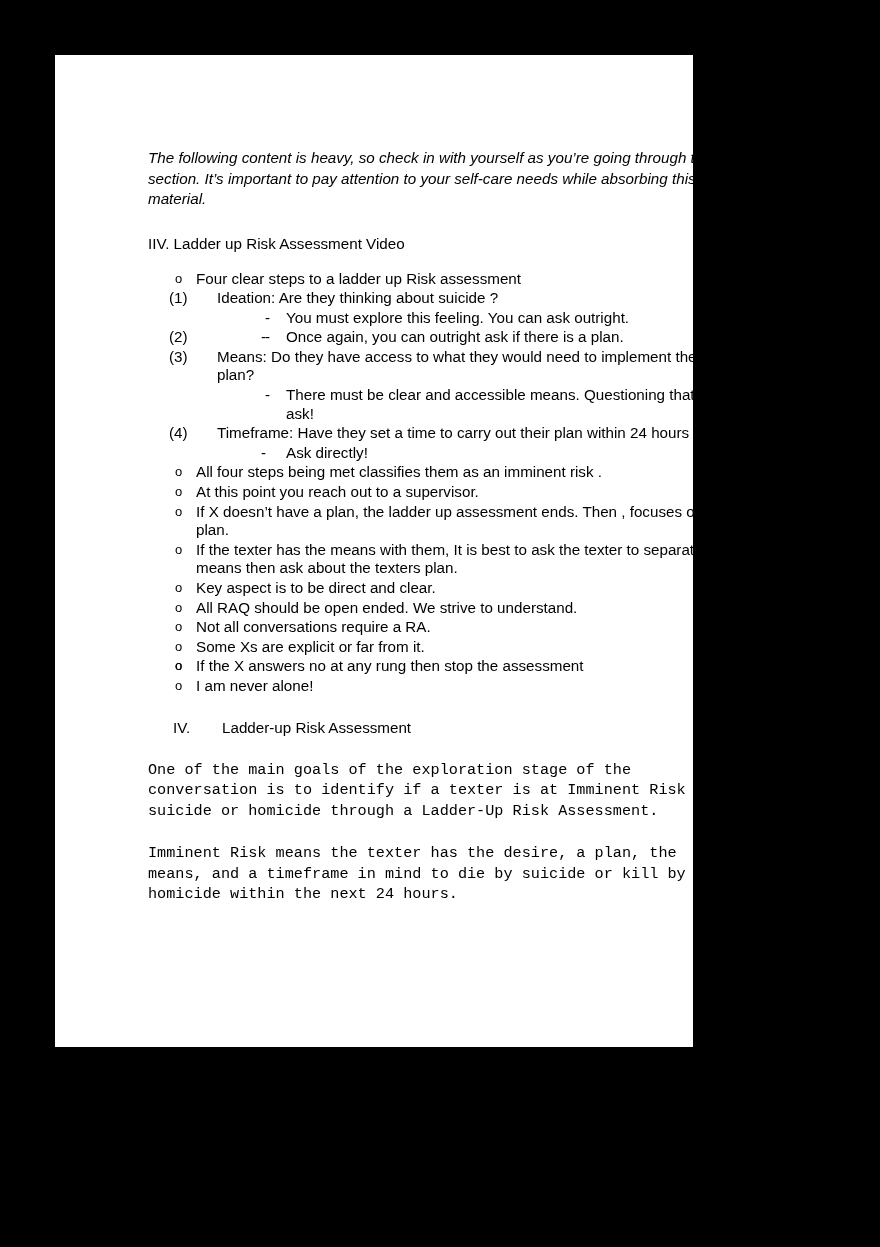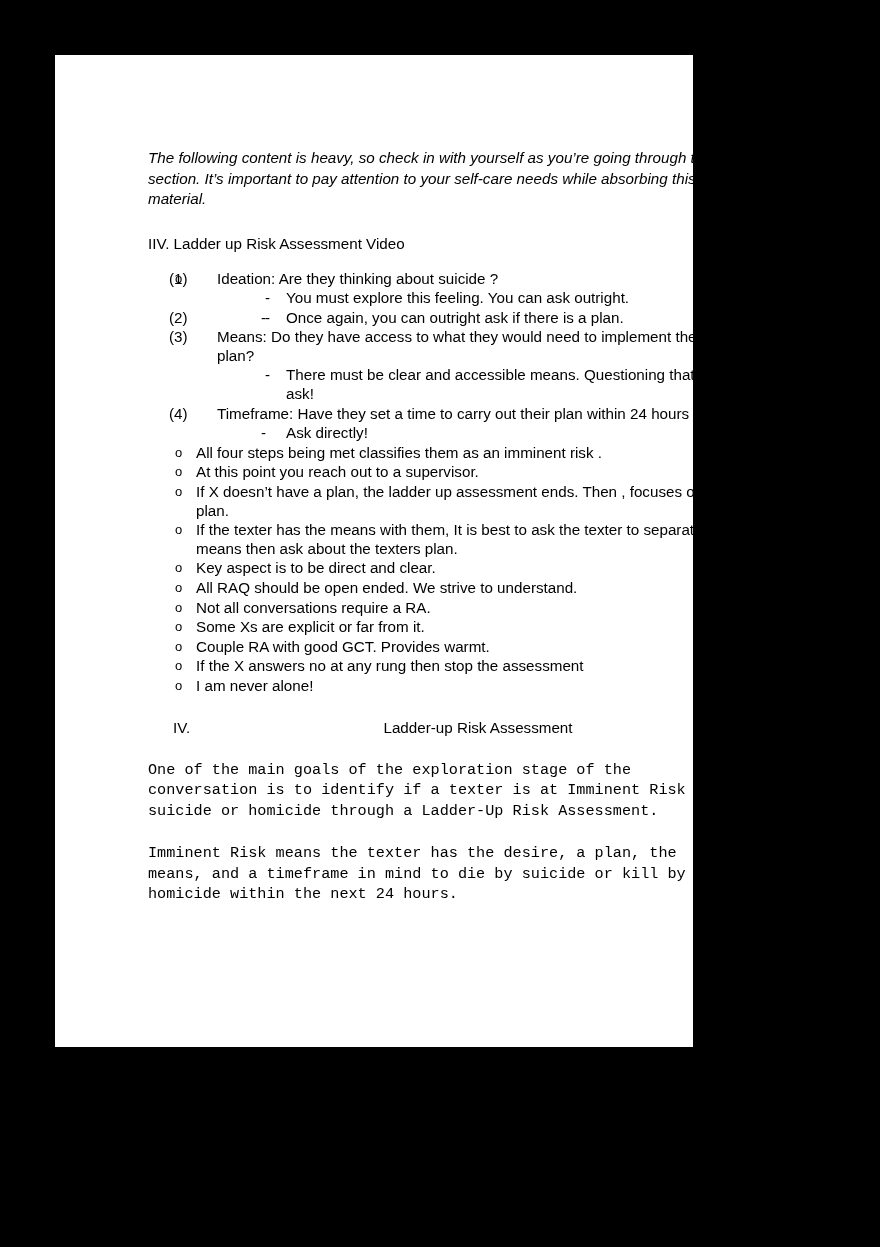--- a/index.html
+++ b/index.html
@@ -105,21 +105,20 @@
     left: 113px;
   }
   .roman-item {
     position: relative;
     font-size: 15.2px;
     line-height: 20px;
     color: #000;
     padding-left: 74px;
     margin-top: 22px;
     margin-bottom: 22px;
-    text-align: center;
   }
   .roman-item .roman-label {
     position: absolute;
     left: 25px;
     top: 0;
   }
   .para {
     font-size: 15.2px;
     line-height: 20.5px;
     color: #000;
@@ -133,20 +132,21 @@
 <div class="page">
   <div class="content">
 
     <p class="intro">The following content is heavy, so check in with yourself as you’re going through this section. It’s important to pay attention to your self-care needs while absorbing this material.</p>
 
     <p class="heading-a">IIV. Ladder up Risk Assessment Video</p>
 
     <ul class="lvl1">
       <li>
         <span class="bullet">o</span>
+        <span>Four clear steps to a ladder up Risk assessment</span>
       </li>
     </ul>
 
     <ul class="lvl2">
       <li>
         <span class="num">(1)</span>
         <span>Ideation: Are they thinking about suicide ?</span>
       </li>
     </ul>
     <ul class="lvl3">
@@ -225,21 +225,20 @@
       <li>
         <span class="bullet">o</span>
         <span> Not all conversations require a RA.</span>
       </li>
       <li>
         <span class="bullet">o</span>
         <span>Some Xs are explicit or far from it.</span>
       </li>
       <li>
         <span class="bullet">o</span>
-        <span>Couple RA with good GCT. Provides warmt.</span>
       </li>
       <li>
         <span class="bullet">o</span>
         <span>If the X answers no at any rung then stop the assessment</span>
       </li>
       <li>
         <span class="bullet">o</span>
         <span> I am never alone!</span>
       </li>
     </ul>

